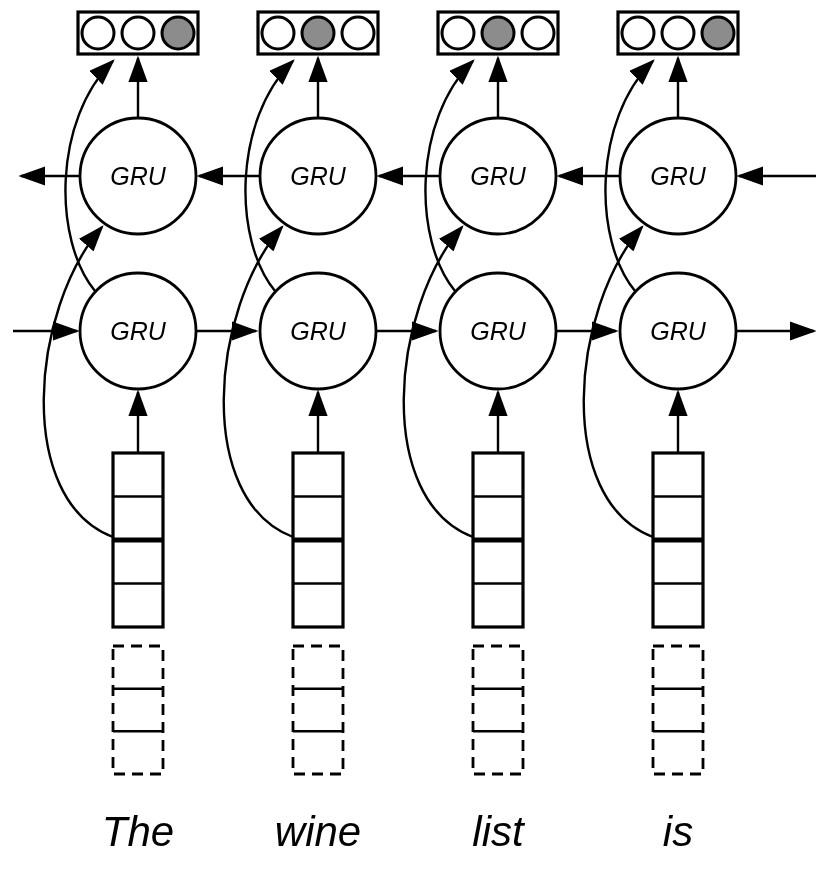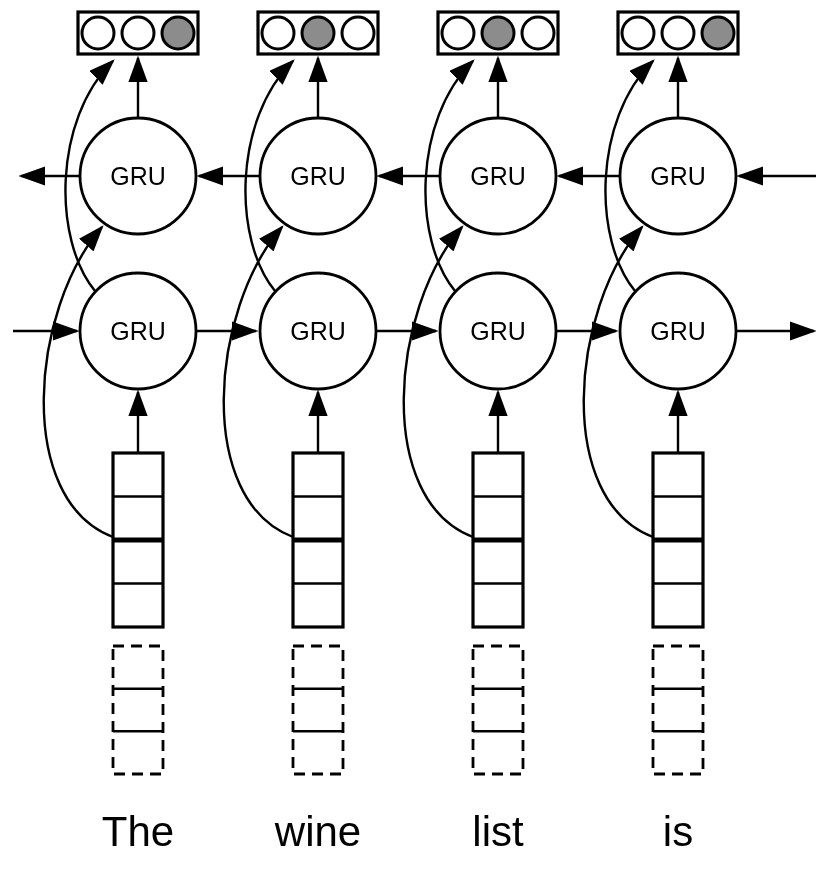--- a/index.html
+++ b/index.html
@@ -1,16 +1,16 @@
 <!DOCTYPE html>
 <html><head>
 <meta charset="utf-8">
 <style>
   html, body { margin: 0; padding: 0; background: #ffffff; }
-  .stage { width: 830px; height: 874px; margin: 0 auto; background: #ffffff; }
+  .stage { width: 830px; height: 874px; margin: 0 auto; background: #ffffff; font-style: italic; }
   svg { display: block; }
   .box        { fill: #ffffff; stroke: #000000; stroke-width: 3.2; }
   .cell       { stroke: #000000; stroke-width: 3; }
   .gru        { fill: #ffffff; stroke: #000000; stroke-width: 2.8; }
   .gru-label  { font-family: "Liberation Sans", sans-serif; font-size: 25px;
                 fill: #000000; text-anchor: middle; dominant-baseline: central; }
   .word       { font-family: "Liberation Sans", sans-serif; font-size: 42px;
                 fill: #000000; text-anchor: middle; }
   .arrow      { fill: none; stroke: #000000; stroke-width: 2.4; marker-end: url(#ah); }
   .innerline  { stroke: #000000; stroke-width: 2.4; }

